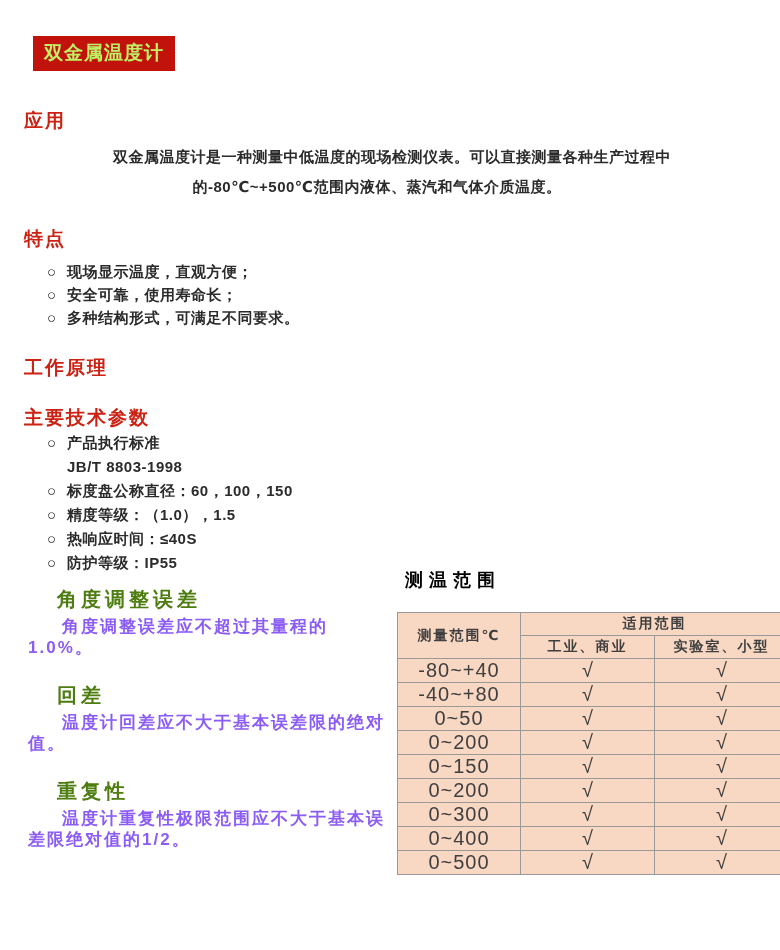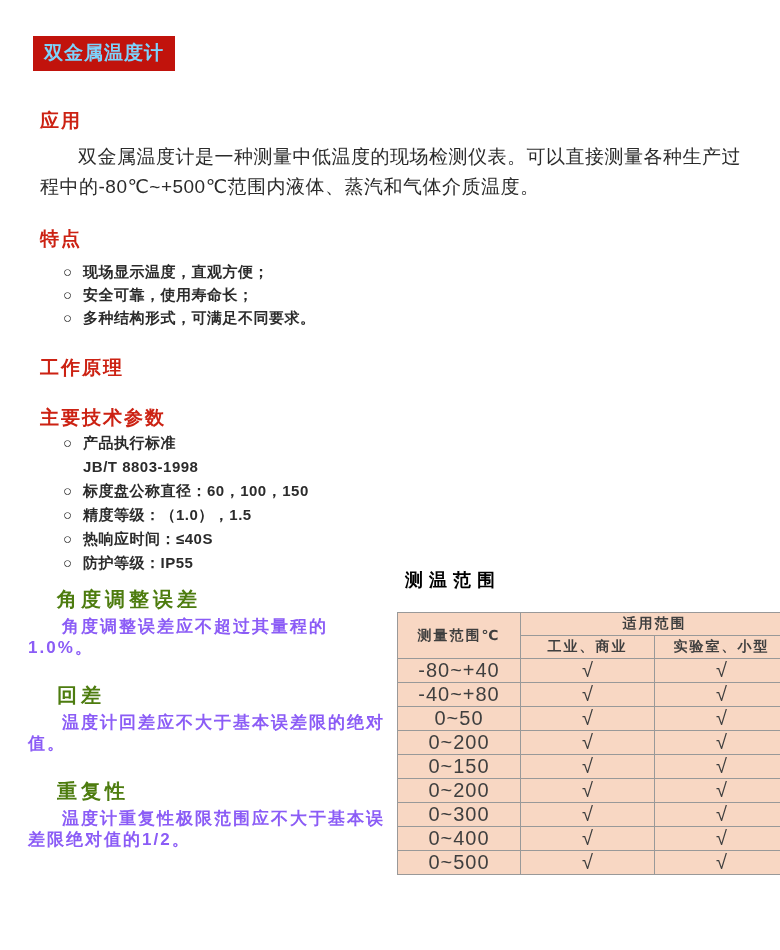--- a/index.html
+++ b/index.html
@@ -14,37 +14,38 @@
   }
   *{margin:0;padding:0;box-sizing:border-box;}
   html,body{background:#ffffff;}
   body{
     width:780px;height:950px;position:relative;overflow:hidden;
     font-family:"Liberation Sans","DejaVu Sans",sans-serif;
     color:var(--text-dark,#2b2b2b);
   }
   .badge{
     display:inline-block;margin:36px 3px 0 33px;
-    background:var(--badge-bg,#c1130c);color:#7dd3fc;
+    background:var(--badge-bg,#c1130c);color:#bef264;
     font-size:19px;font-weight:bold;letter-spacing:1px;
     padding:4px 11px 5px 11px;
   }
-  .content{padding:0 38px 0 40px;}
+  .content{padding:0 38px 0 24px;}
   .red-heading{
     color:var(--heading-red,#cc2213);
     font-size:19px;font-weight:bold;letter-spacing:2px;
   }
   .h-app{margin-top:37px;}
   .h-feat{margin-top:24px;}
   .h-prin{margin-top:26px;}
   .h-param{margin-top:24px;}
   .para{
-    font-size:19px;line-height:30px;font-weight:400;
+    font-size:15px;line-height:30px;font-weight:700;
     text-indent:2em;margin-top:8px;width:706px;
     letter-spacing:0.5px;
+    text-align:center;
   }
   .feat-list{margin-top:8px;}
   .item-row{
     display:flex;font-size:15px;font-weight:600;
     line-height:23px;letter-spacing:0.5px;
     padding-left:23px;
   }
   .param-list .item-row{line-height:24px;}
   .item-row .bullet{width:20px;flex:0 0 20px;font-weight:normal;}
   

